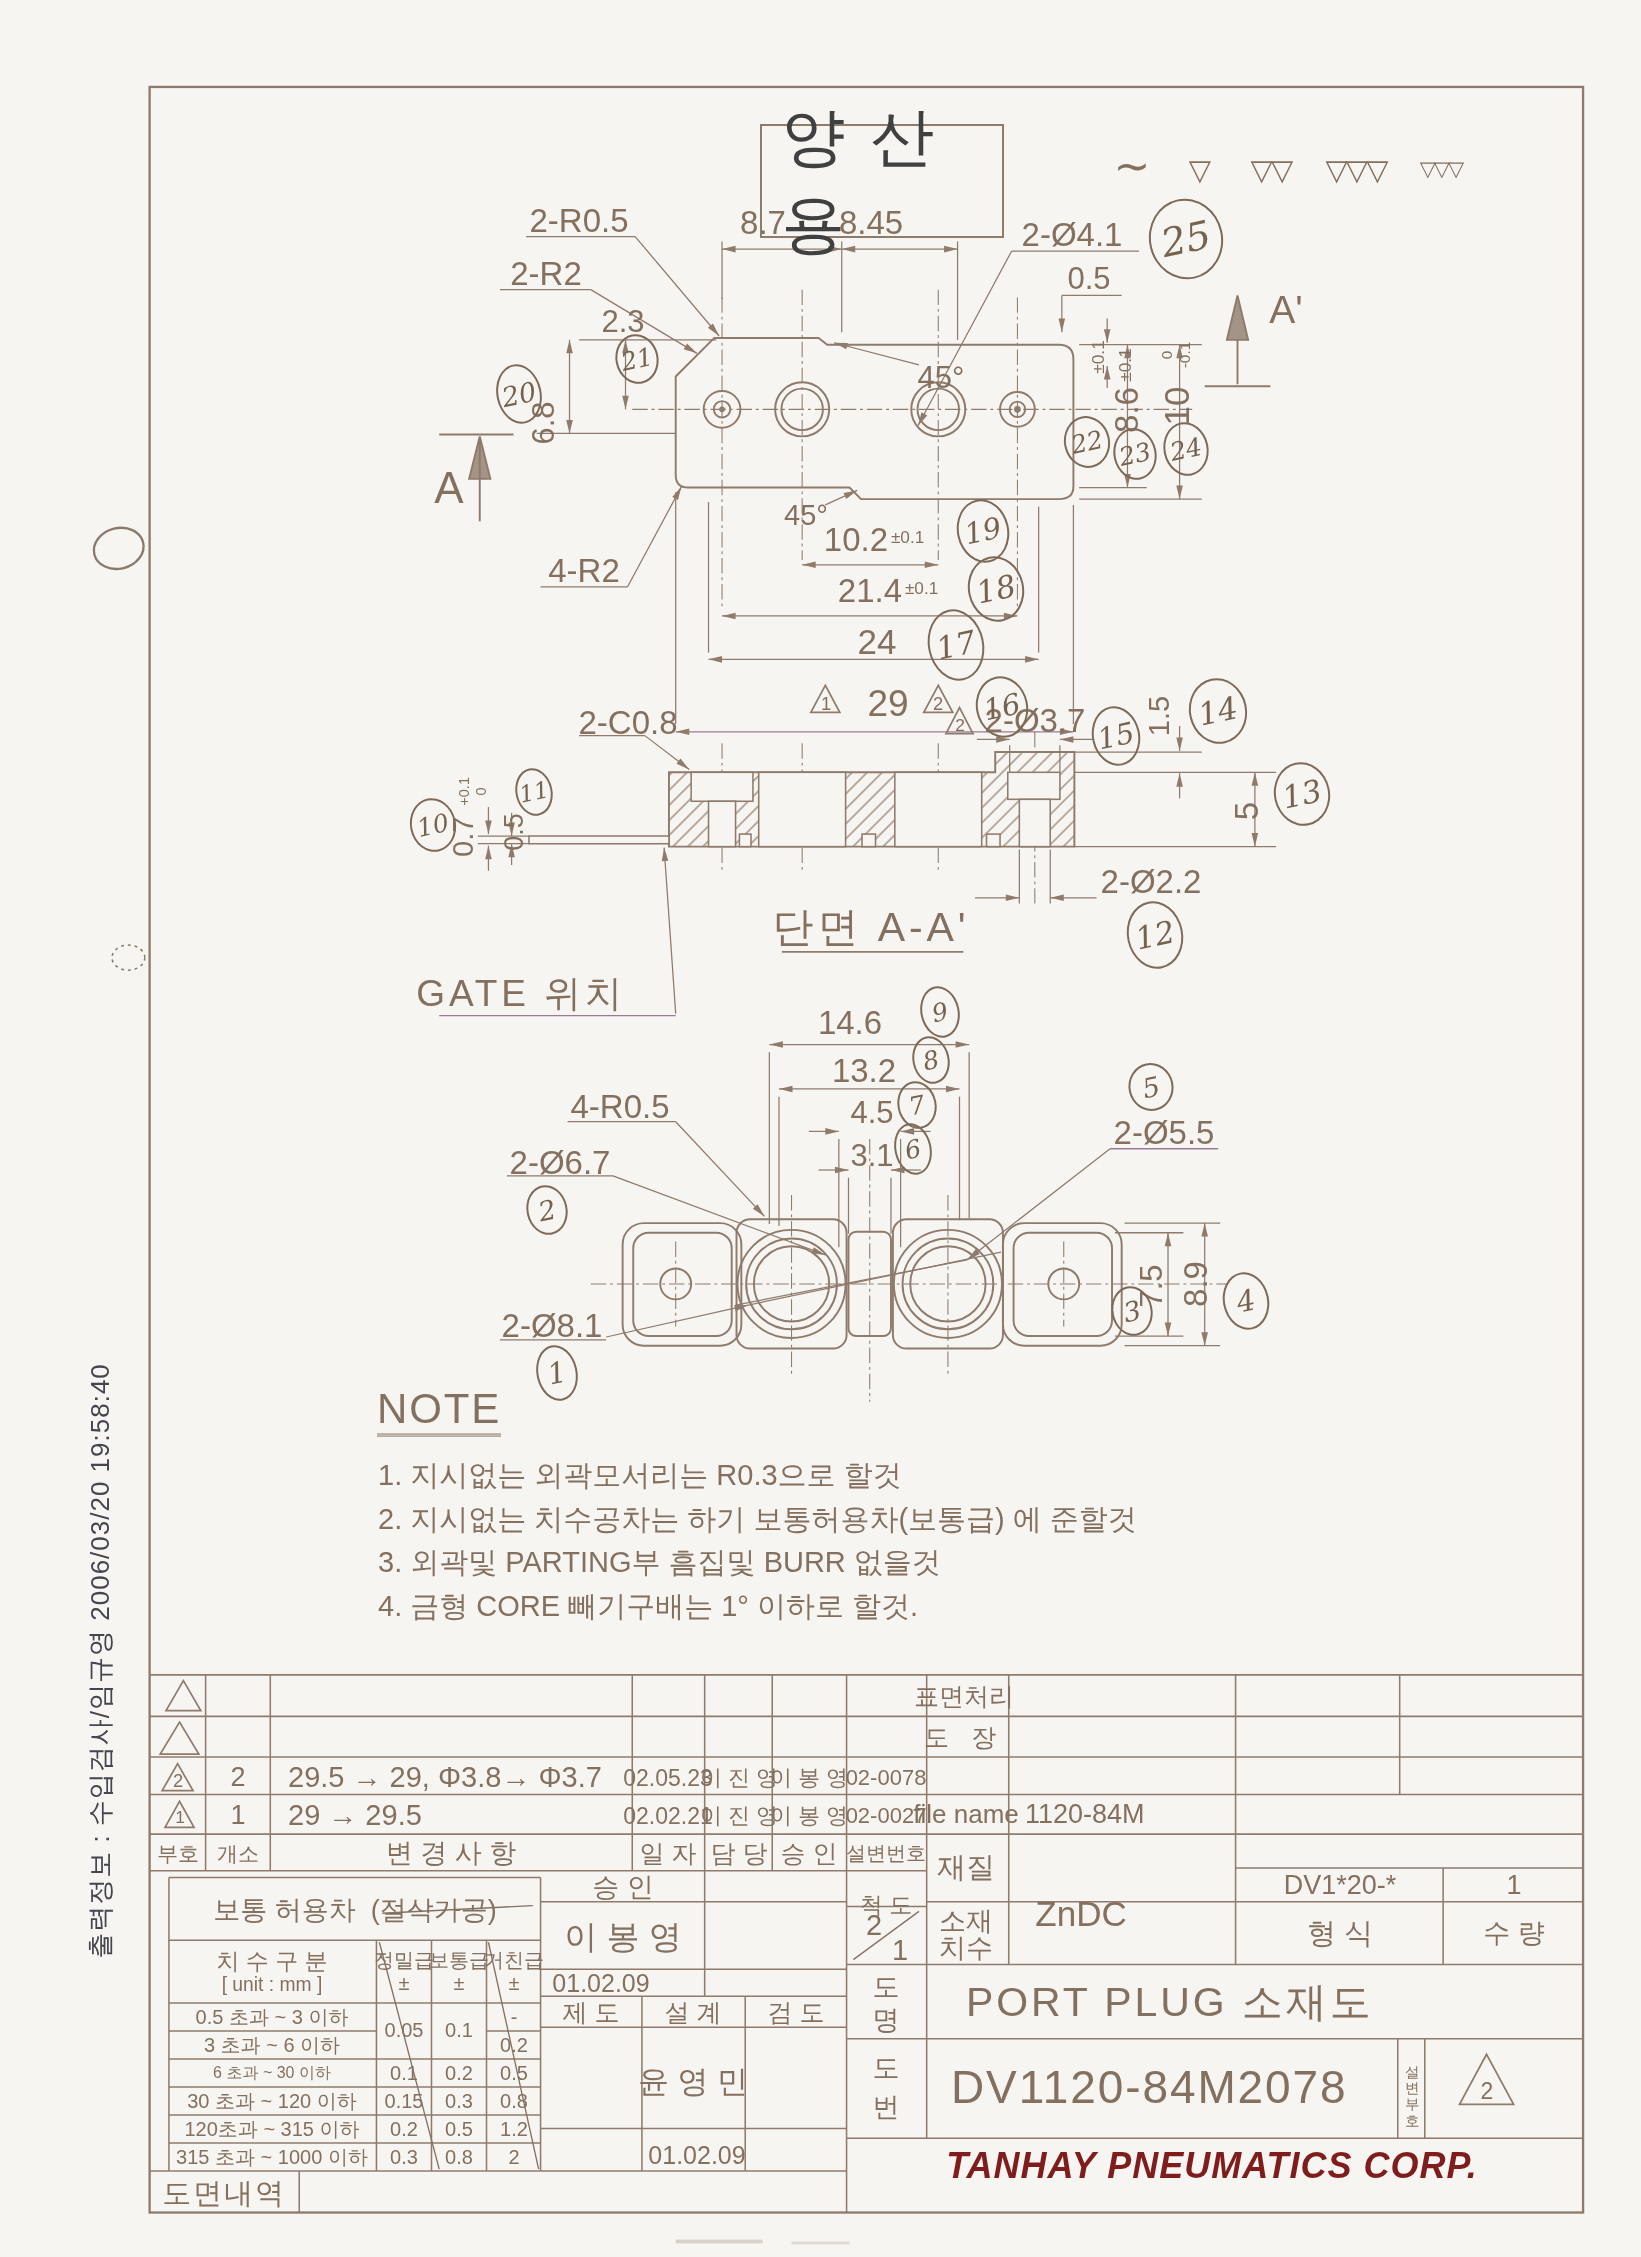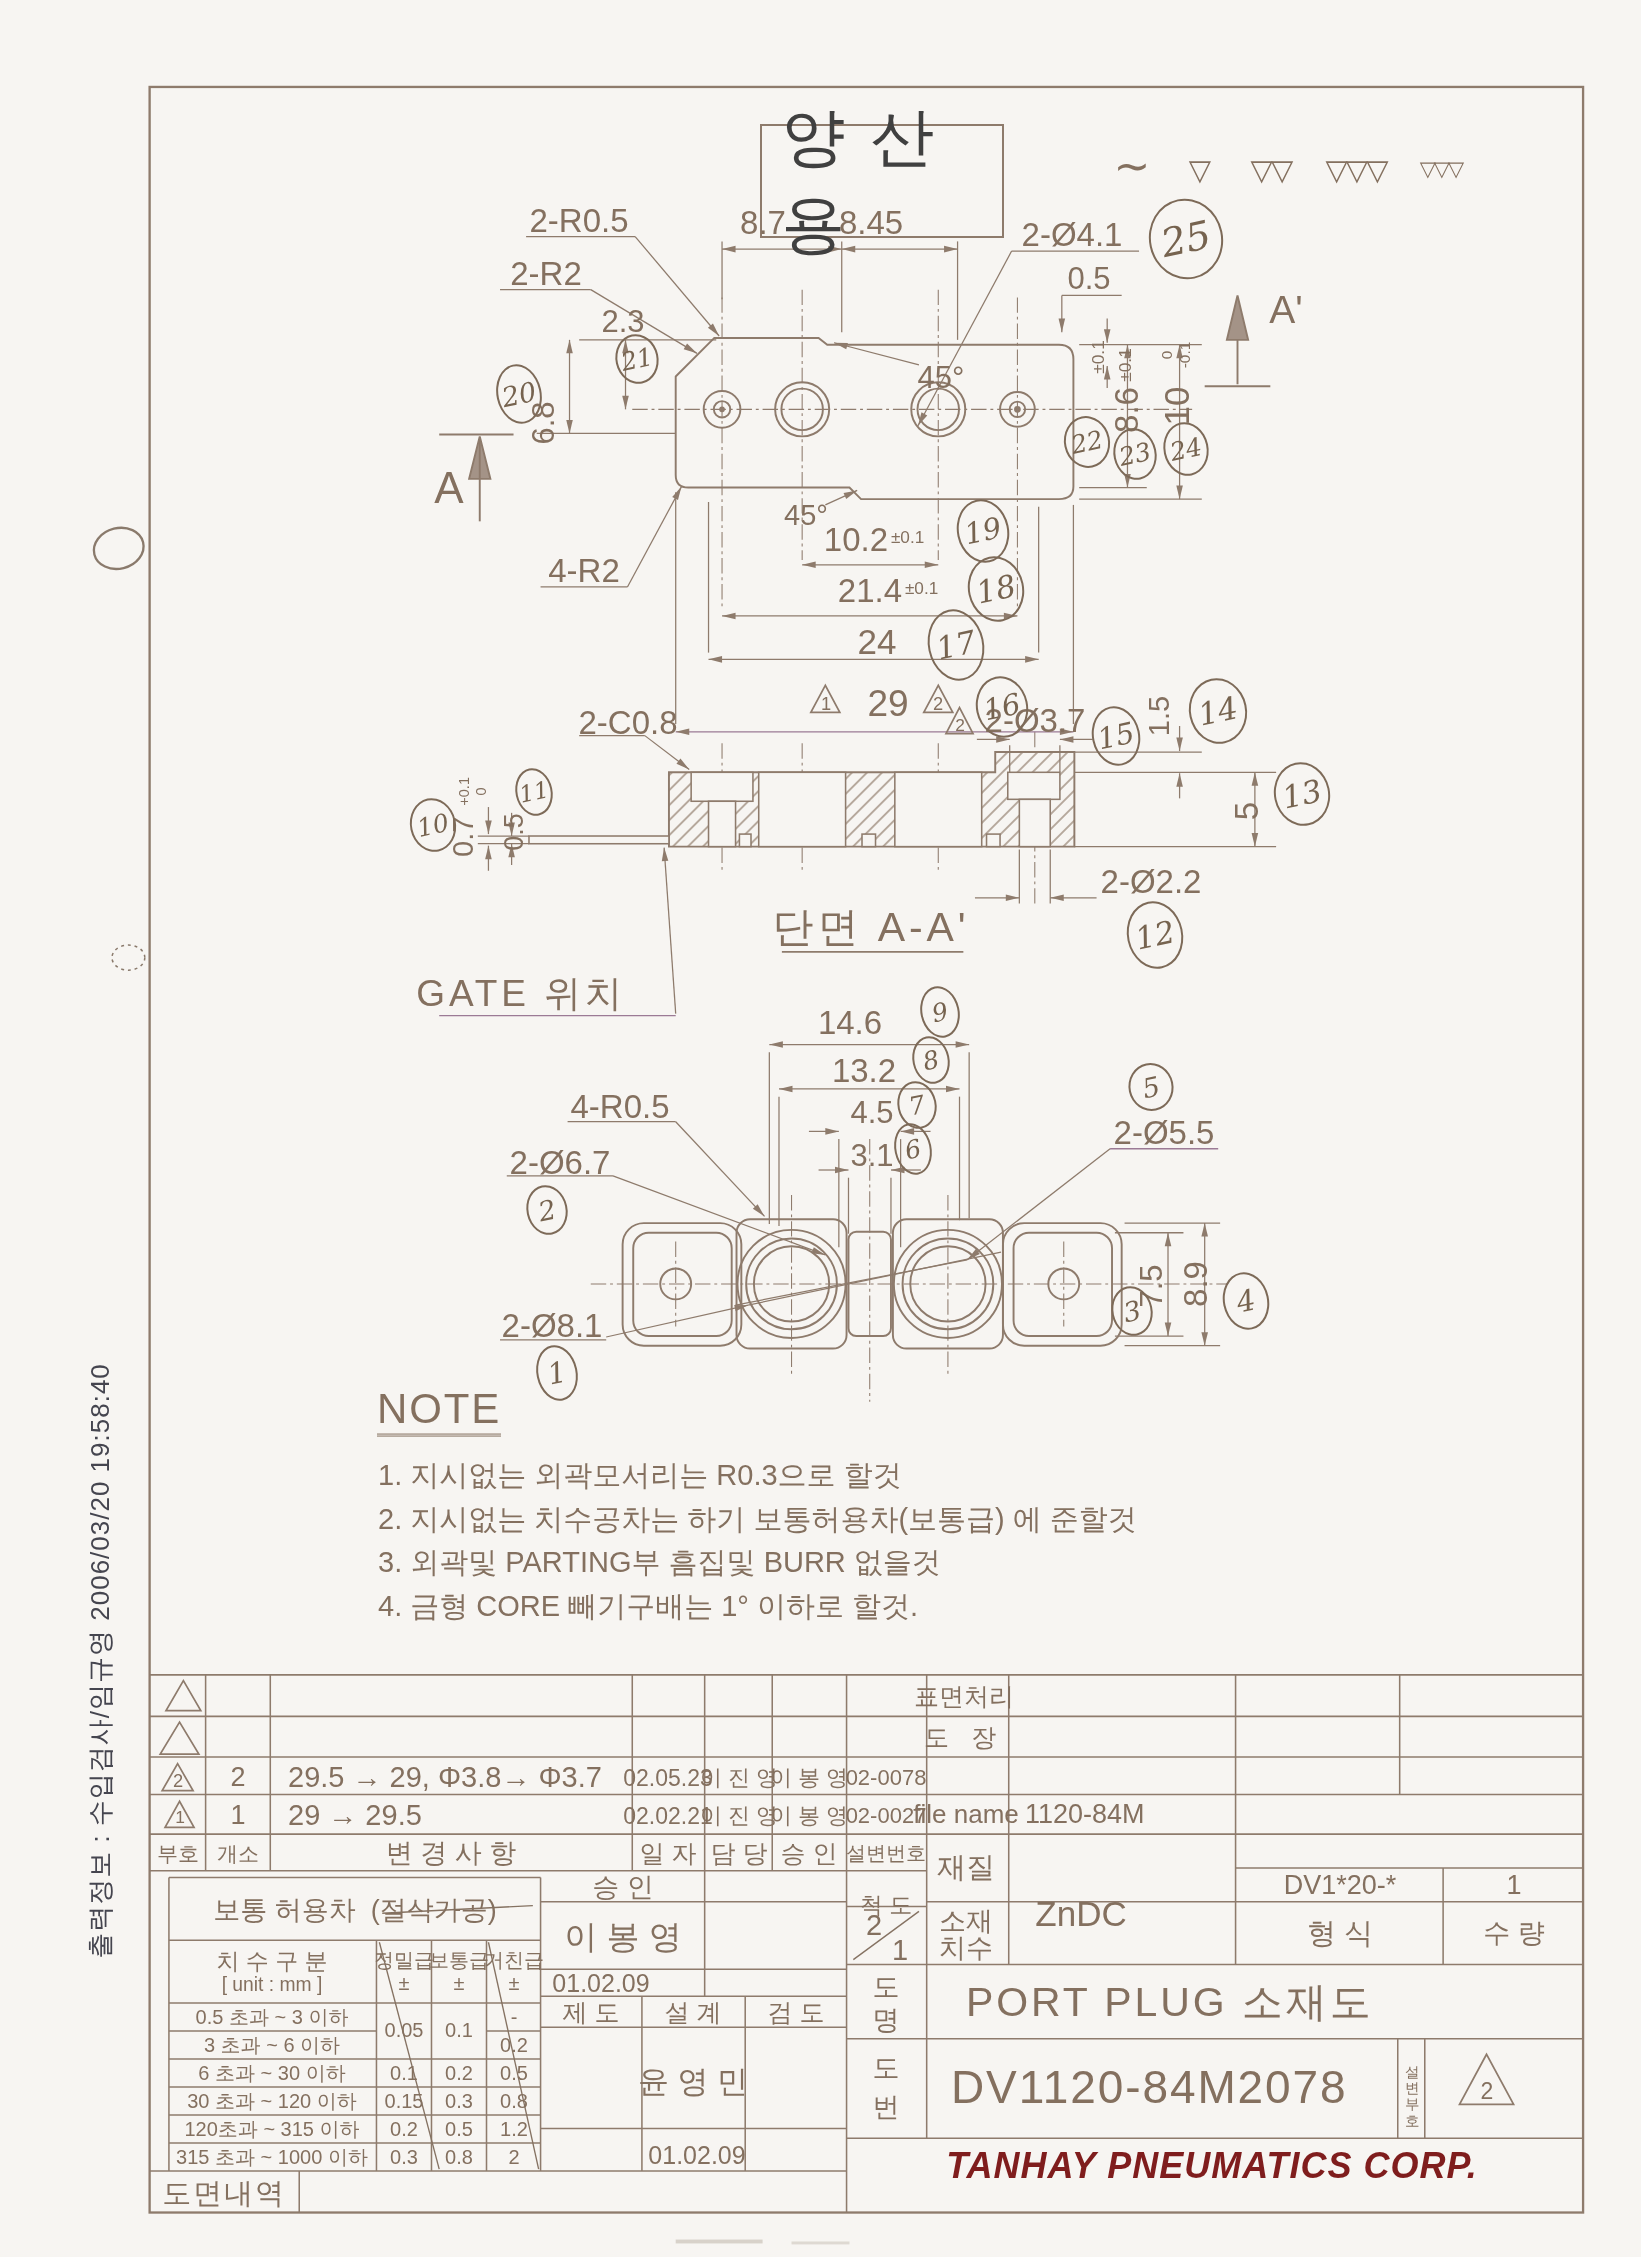--- a/index.html
+++ b/index.html
@@ -447,21 +447,21 @@
 <div class="lbl stack korean" style="left:459px;top:1972px;font-size:20px;">
   <span>보통급</span>
   <span>±</span>
 </div>
 <div class="lbl stack korean" style="left:514px;top:1972px;font-size:20px;">
   <span>거친급</span>
   <span>±</span>
 </div>
 <div class="lbl korean" style="left:272px;top:2017px;font-size:20px;">0.5 초과 ~  3 이하</div>
 <div class="lbl korean" style="left:272px;top:2045px;font-size:20px;">3 초과 ~  6 이하</div>
-<div class="lbl korean" style="left:272px;top:2073px;font-size:20px;">6 초과 ~ 30 이하</div>
+<div class="lbl korean" style="left:272px;top:2073px;font-size:16px;">6 초과 ~ 30 이하</div>
 <div class="lbl korean" style="left:272px;top:2101px;font-size:20px;">30 초과 ~ 120 이하</div>
 <div class="lbl korean" style="left:272px;top:2129px;font-size:20px;">120초과 ~ 315 이하</div>
 <div class="lbl korean" style="left:272px;top:2157px;font-size:20px;">315 초과 ~ 1000 이하</div>
 <div class="lbl" style="left:404px;top:2030px;font-size:20px;">0.05</div>
 <div class="lbl" style="left:459px;top:2030px;font-size:20px;">0.1</div>
 <div class="lbl" style="left:514px;top:2017px;font-size:20px;">-</div>
 <div class="lbl" style="left:514px;top:2045px;font-size:20px;">0.2</div>
 <div class="lbl" style="left:404px;top:2073px;font-size:20px;">0.1</div>
 <div class="lbl" style="left:459px;top:2073px;font-size:20px;">0.2</div>
 <div class="lbl" style="left:514px;top:2073px;font-size:20px;">0.5</div>

